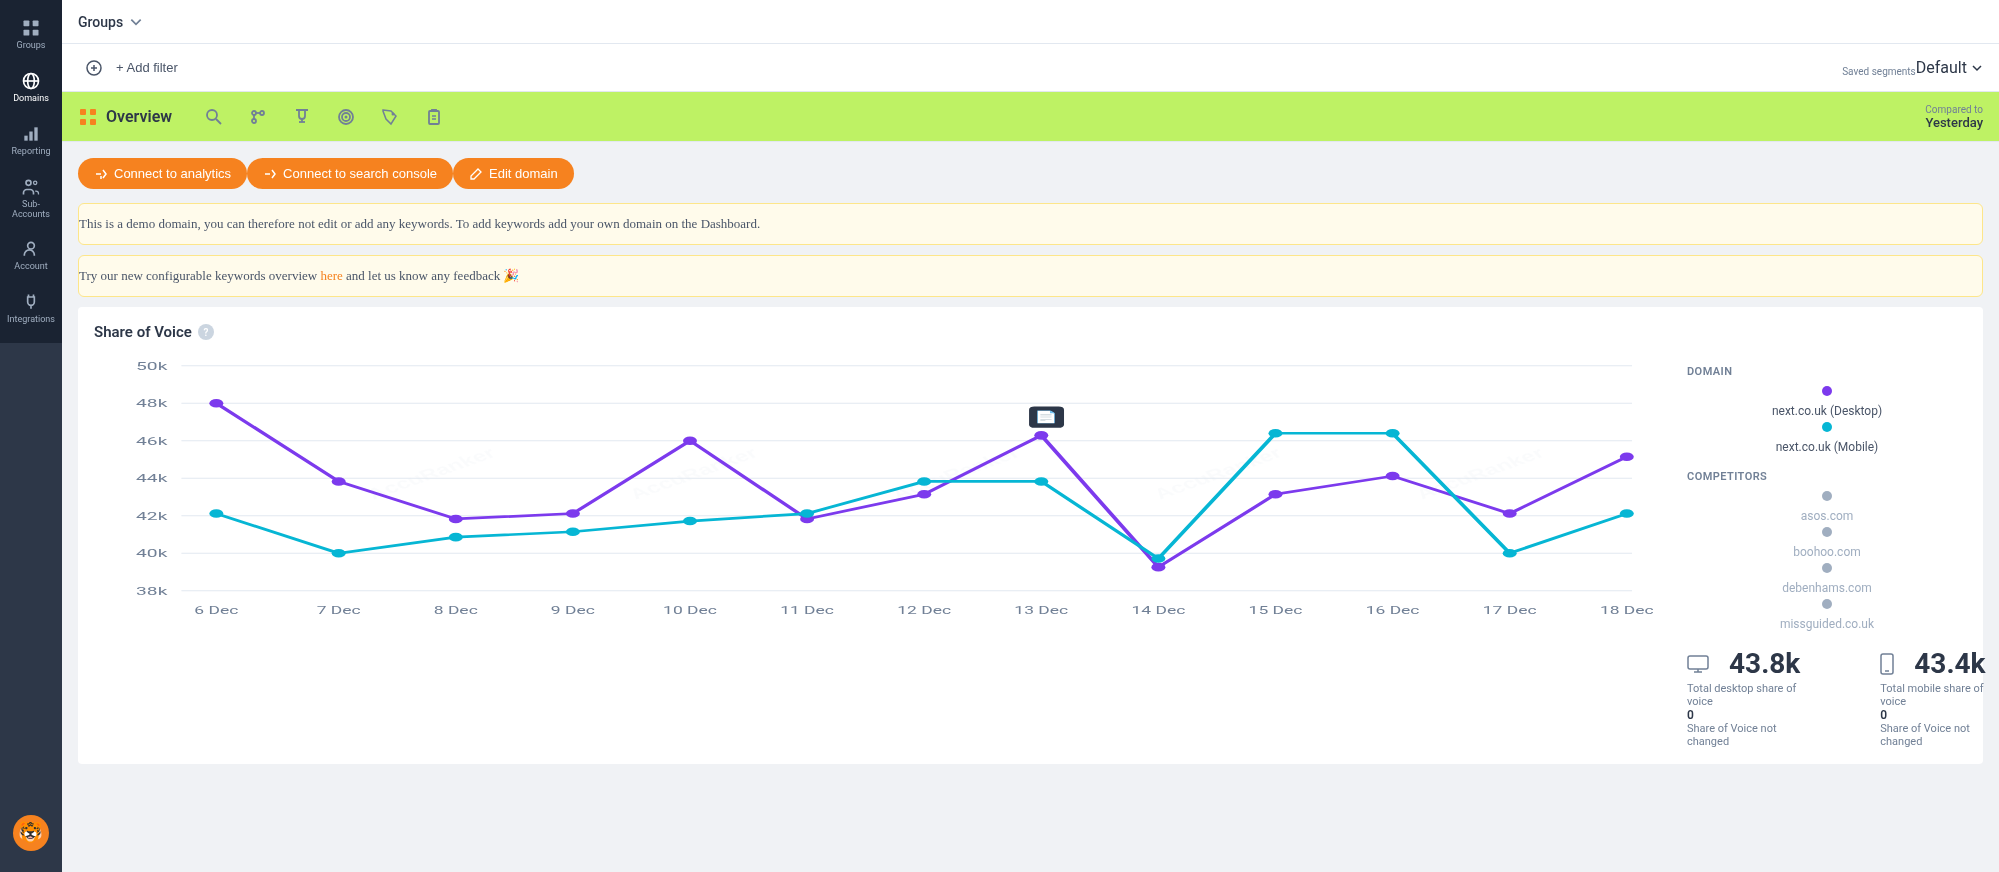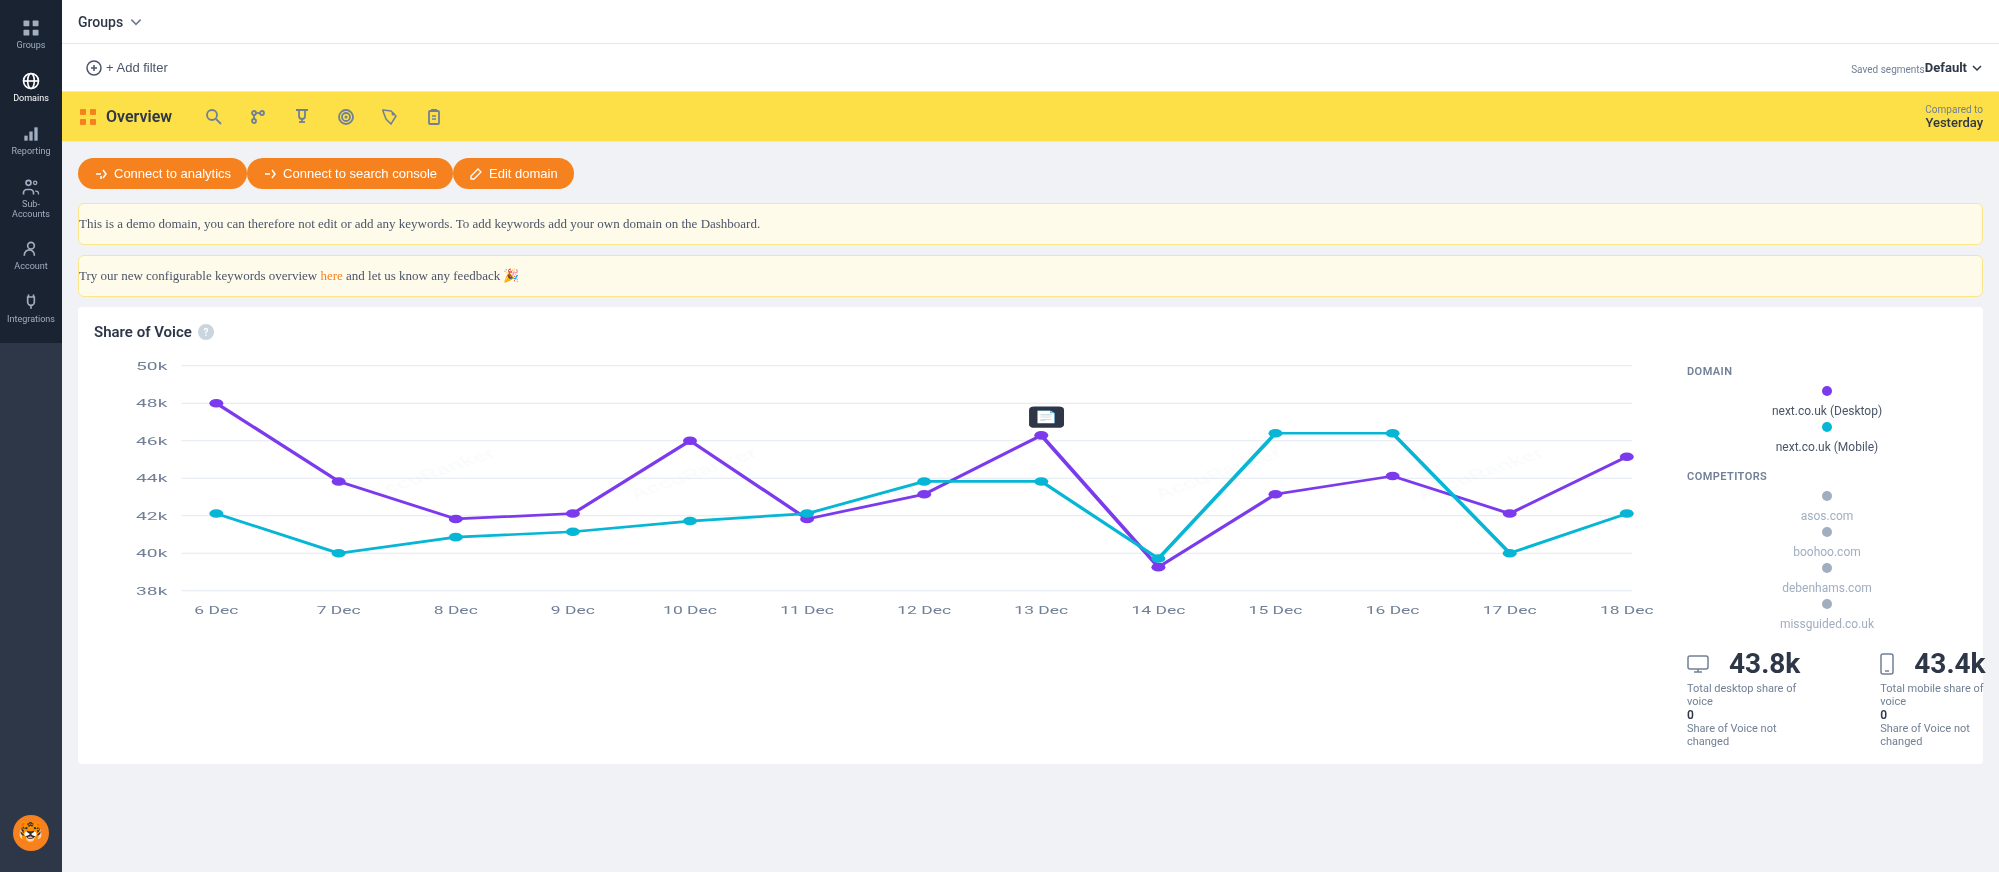--- a/index.html
+++ b/index.html
@@ -84,49 +84,49 @@
       display: flex;
       align-items: center;
       padding: 0 16px;
       border-bottom: 1px solid #e2e8f0;
       flex-shrink: 0;
       justify-content: space-between;
     }
     .add-filter-btn {
       display: flex;
       align-items: center;
-      gap: 4px;
+      gap: 14px;
       font-size: 13px;
       color: #4a5568;
       cursor: pointer;
       border: none;
       background: none;
       padding: 4px 8px;
       border-radius: 4px;
     }
     .saved-segments {
       display: flex;
       flex-direction: row;
       align-items: flex-end;
       font-size: 10px;
       color: #718096;
     }
     .saved-segments .segment-value {
       display: flex;
       align-items: center;
       gap: 4px;
-      font-size: 13px;
+      font-size: 16px;
       color: #2d3748;
-      font-weight: 700;
+      font-weight: 400;
     }
     .saved-segments .segment-value svg { width: 12px; height: 12px; }
 
     
     .tabbar {
-      background: #fde047;
+      background: #bef264;
       height: 50px;
       display: flex;
       align-items: center;
       padding: 0 16px;
       border-bottom: 1px solid #e2e8f0;
       flex-shrink: 0;
       justify-content: space-between;
     }
     .tabbar-left {
       display: flex;

